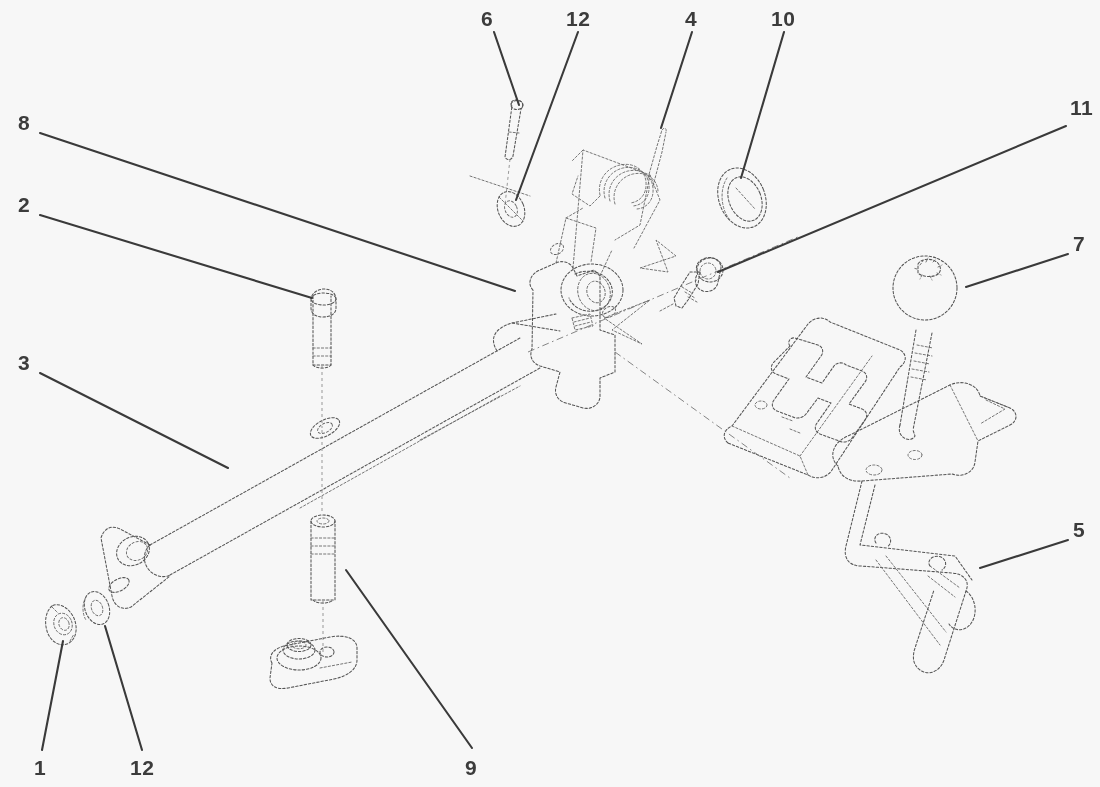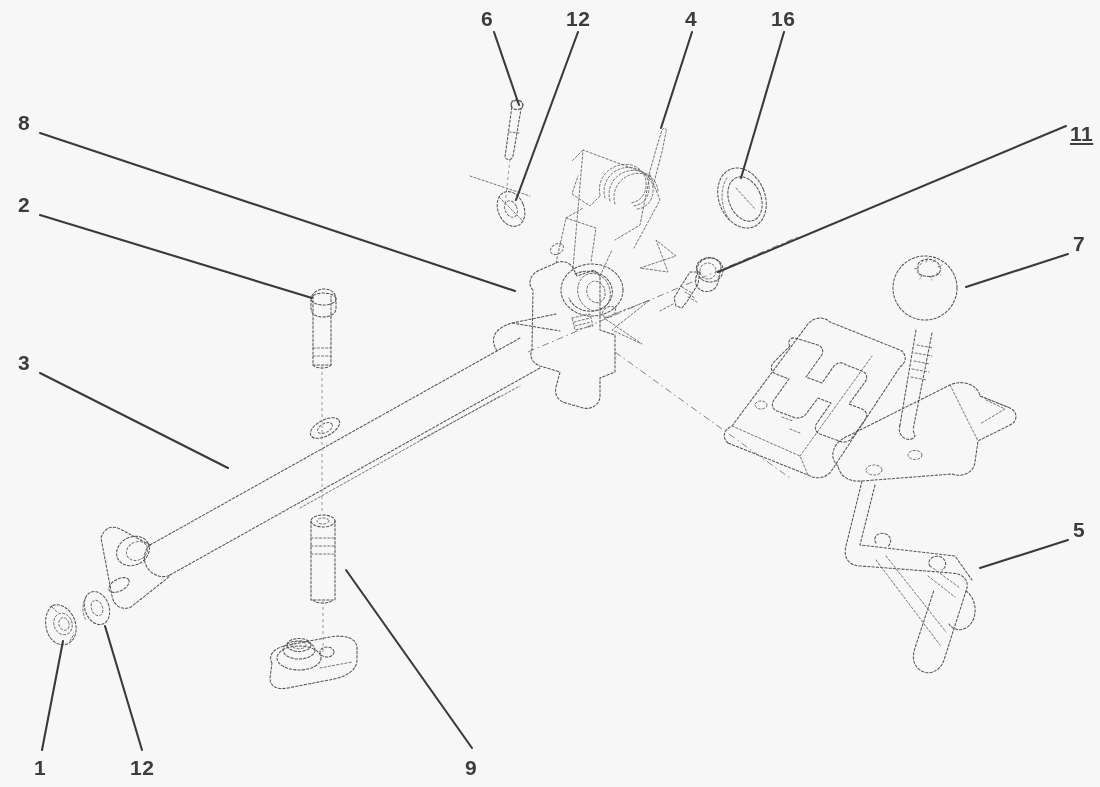--- a/index.html
+++ b/index.html
@@ -270,21 +270,21 @@
       <line class="lead" x1="472" y1="748" x2="346" y2="570"></line>
     </g>
   </svg>
 
   <div class="calloutnum" style="left:18px;  top:112px;">8</div>
   <div class="calloutnum" style="left:18px;  top:194px;">2</div>
   <div class="calloutnum" style="left:18px;  top:352px;">3</div>
   <div class="calloutnum" style="left:481px; top:8px;">6</div>
   <div class="calloutnum" style="left:566px; top:8px;">12</div>
   <div class="calloutnum" style="left:685px; top:8px;">4</div>
-  <div class="calloutnum" style="left:771px; top:8px;">16</div>
-  <div class="calloutnum" style="left:1070px;top:123px;text-decoration:underline;">11</div>
+  <div class="calloutnum" style="left:771px; top:8px;">10</div>
+  <div class="calloutnum" style="left:1070px;top:97px;">11</div>
   <div class="calloutnum" style="left:1073px;top:233px;">7</div>
   <div class="calloutnum" style="left:1073px;top:519px;">5</div>
   <div class="calloutnum" style="left:34px;  top:757px;">1</div>
   <div class="calloutnum" style="left:130px; top:757px;">12</div>
   <div class="calloutnum" style="left:465px; top:757px;">9</div>
 
 </div>
 
 </body></html>

